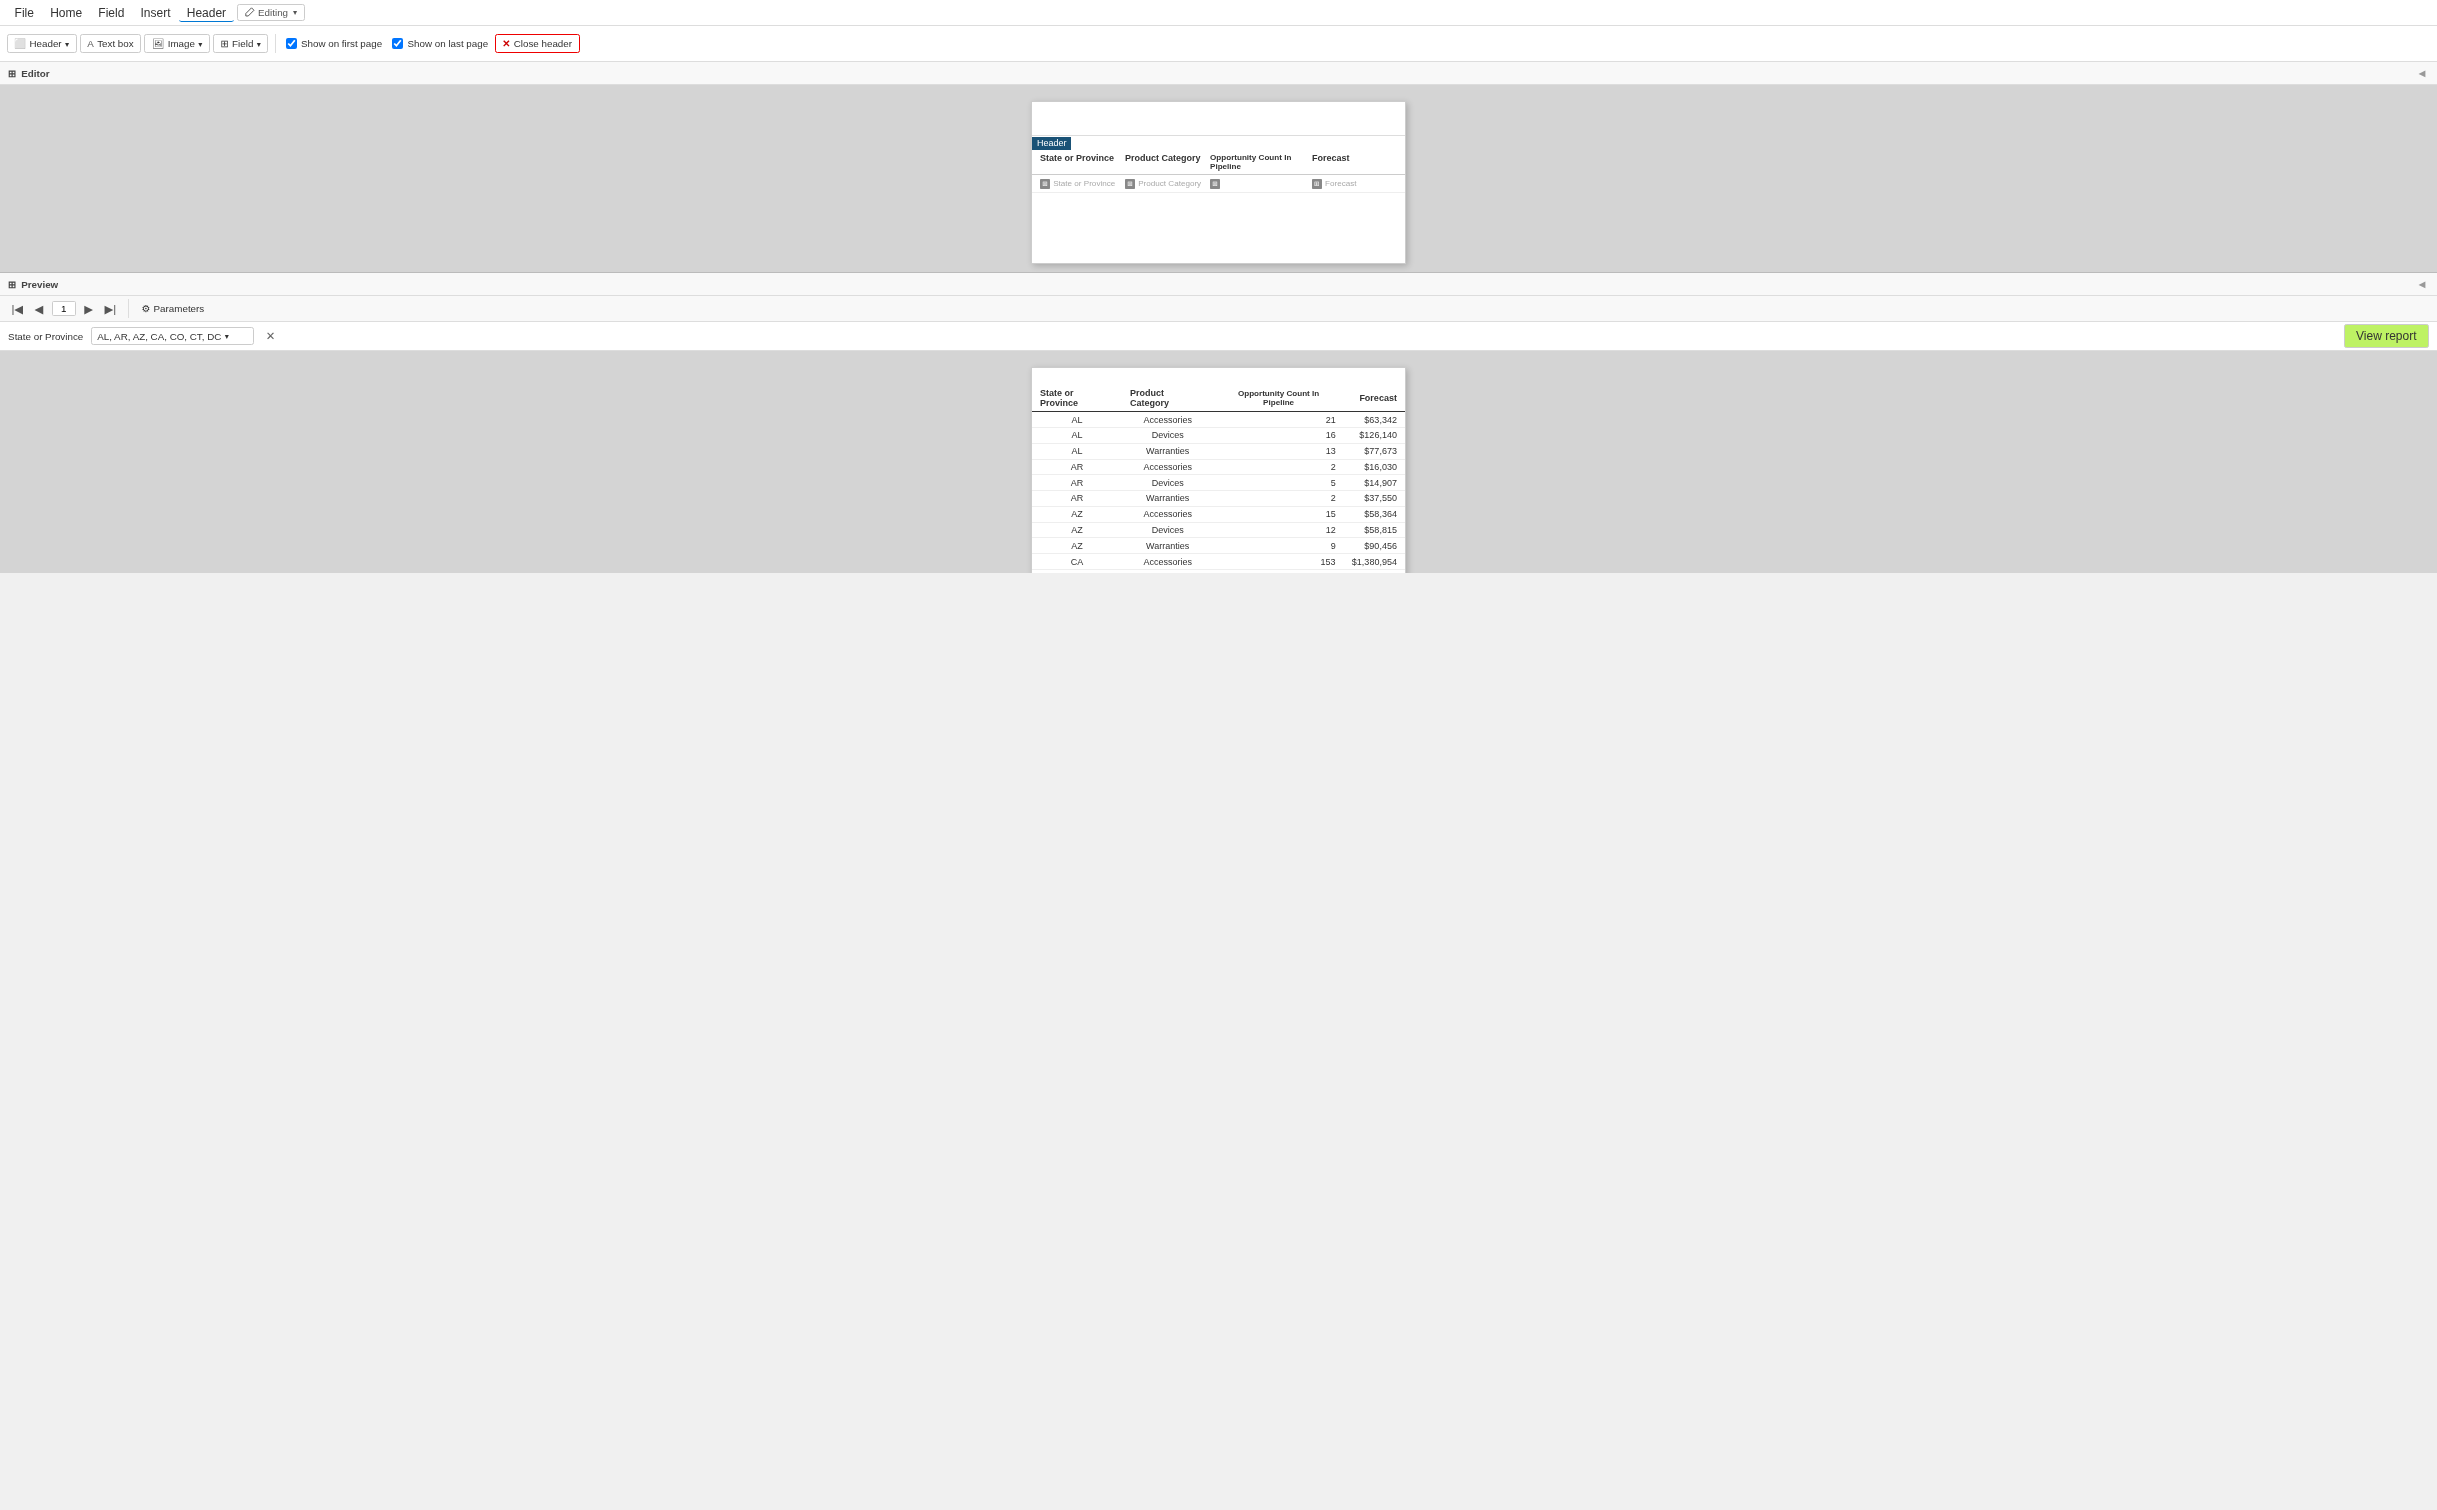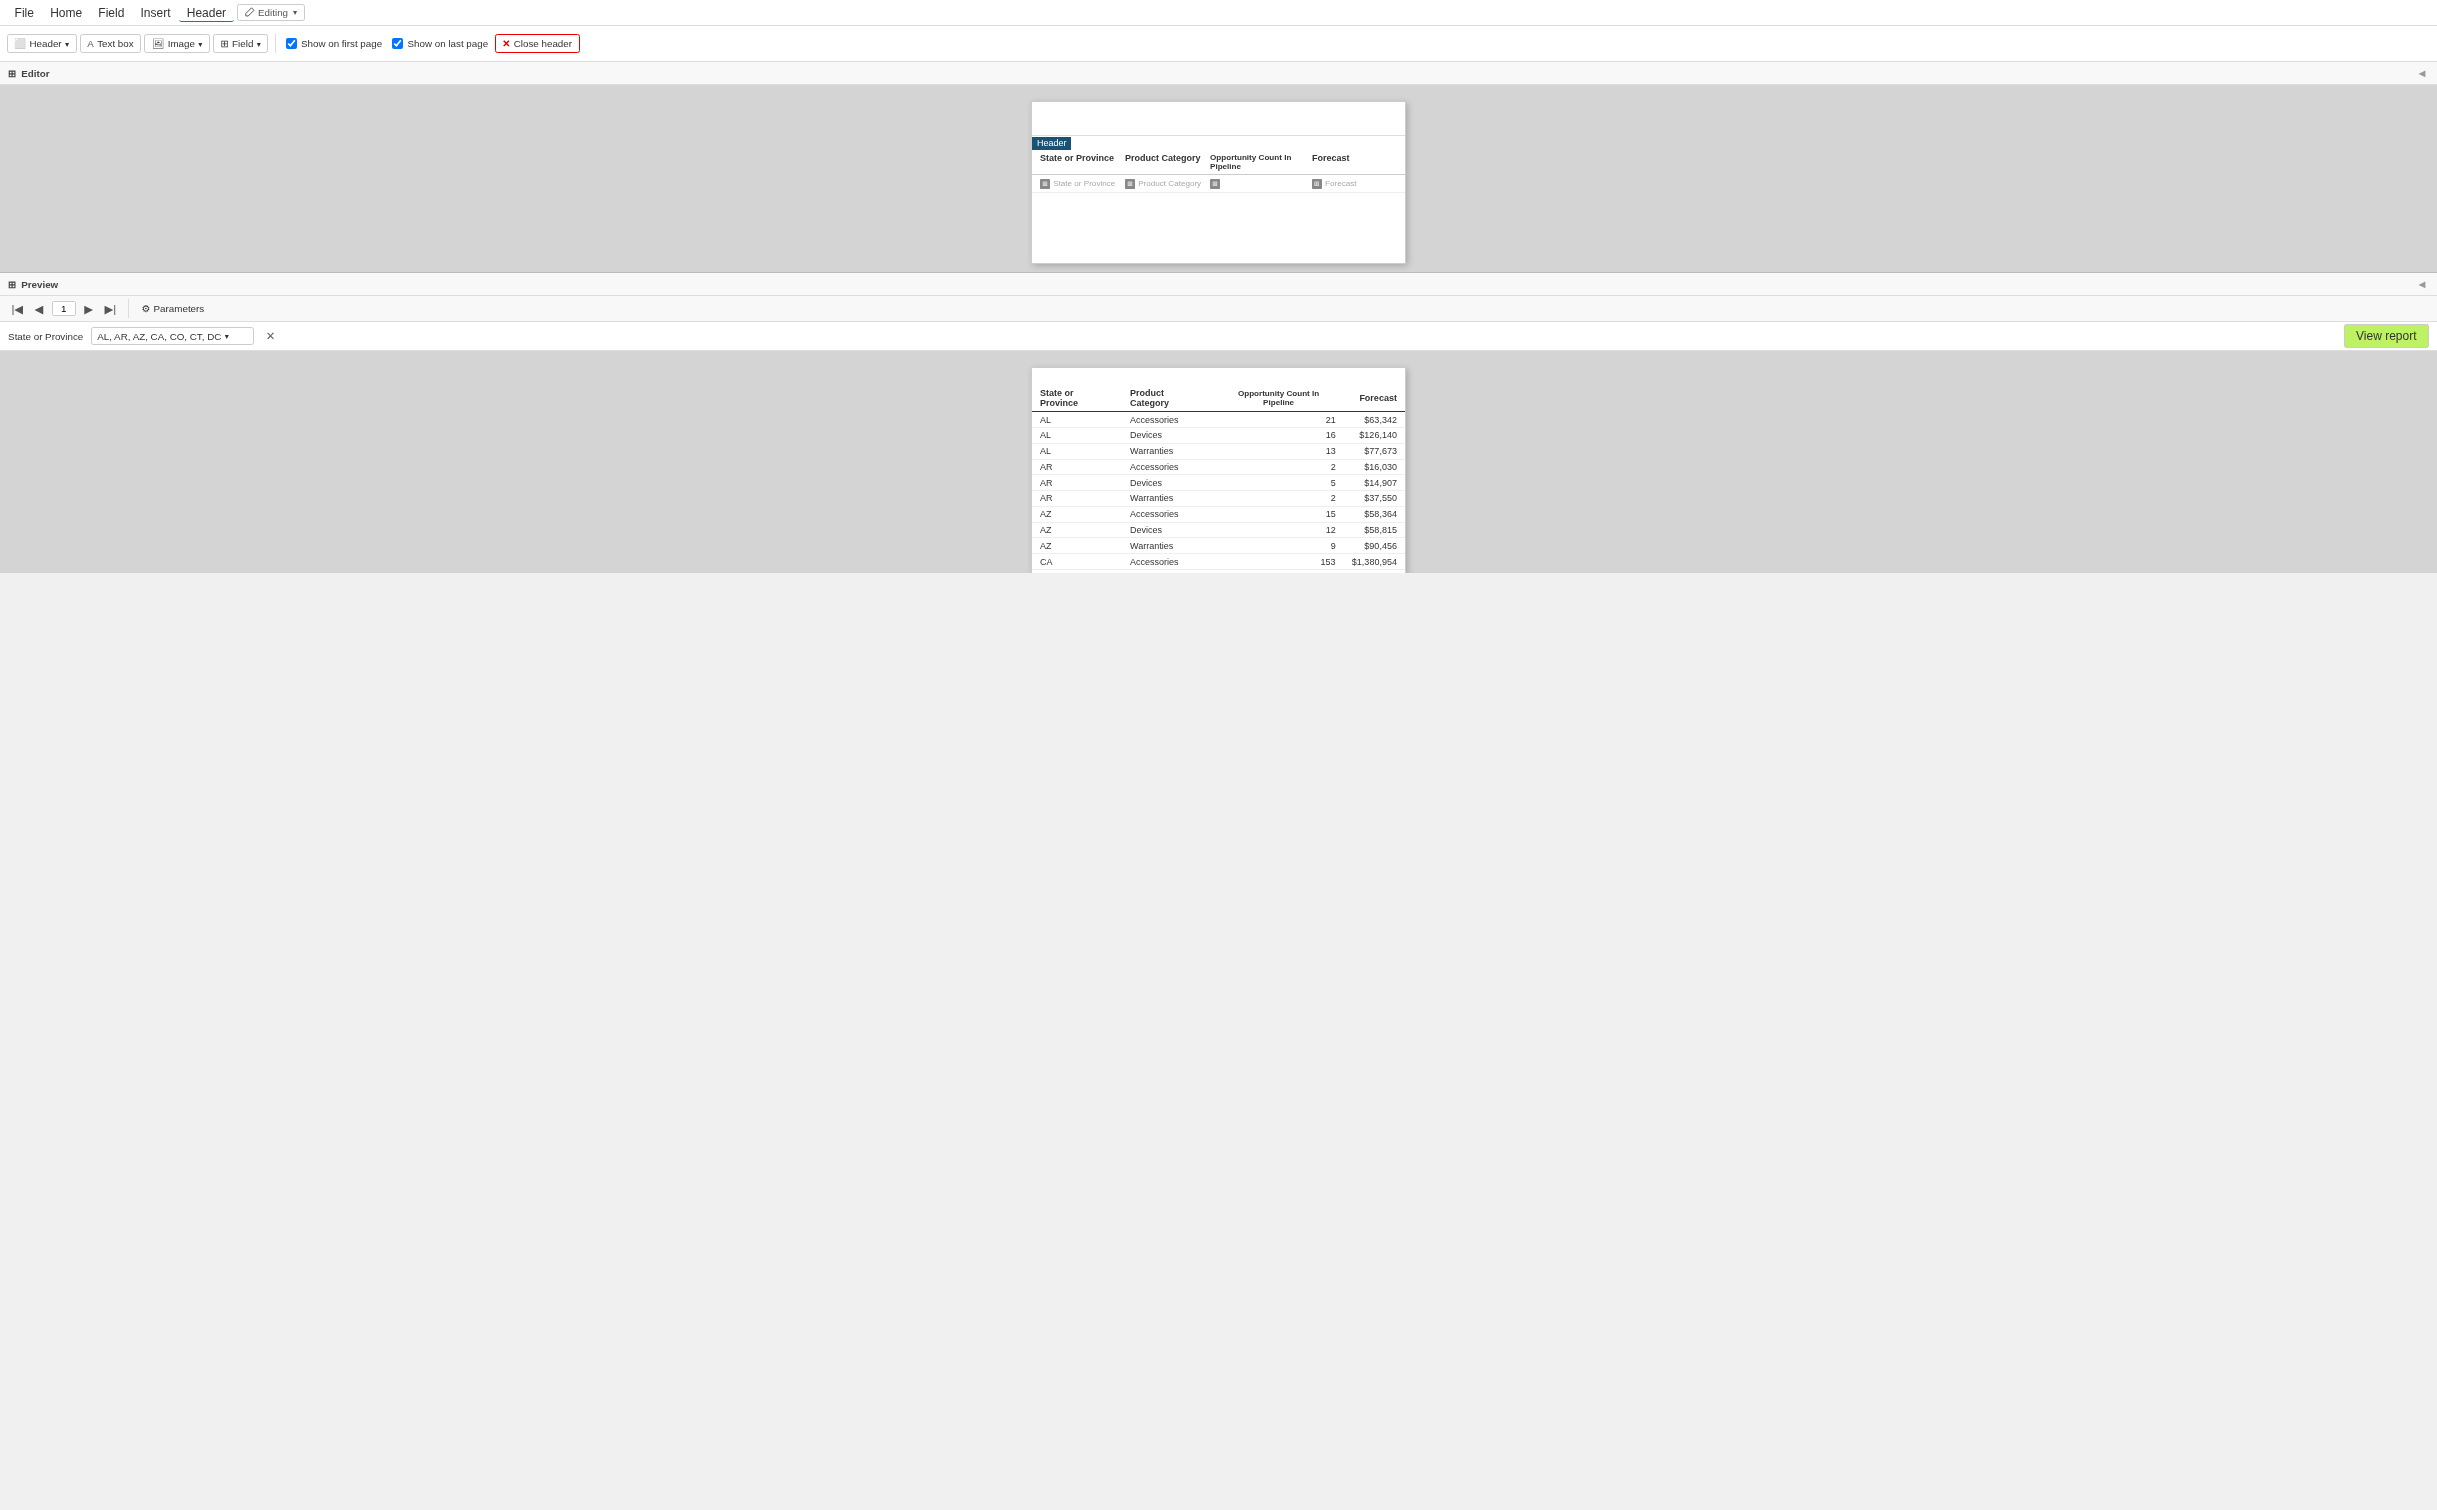--- a/index.html
+++ b/index.html
@@ -162,21 +162,21 @@
     .preview-table {
       width: 100%; border-collapse: collapse; font-size: 9px;
     }
     .preview-table th {
       border-bottom: 1.2px solid #333; padding: 3.3px 8.1px;
       text-align: left; font-weight: 600; color: #333;
     }
     .preview-table th.num { text-align: center; }
     .preview-table th.money { text-align: right; }
     .preview-table td {
-      padding: 2.4px 8.1px; color: #333; border-bottom: 0.8px solid #eee;
+      padding: 2.4px 8.1px; color: #333; border-bottom: 0.8px solid #eee; text-align: center;
     }
     .preview-table td.num { text-align: right; }
     .preview-table td.money { text-align: right; }
   </style>
 </head>
 <body>
 
 <div class="menu-bar">
   <span class="menu-item">File</span>
   <span class="menu-item">Home</span>

